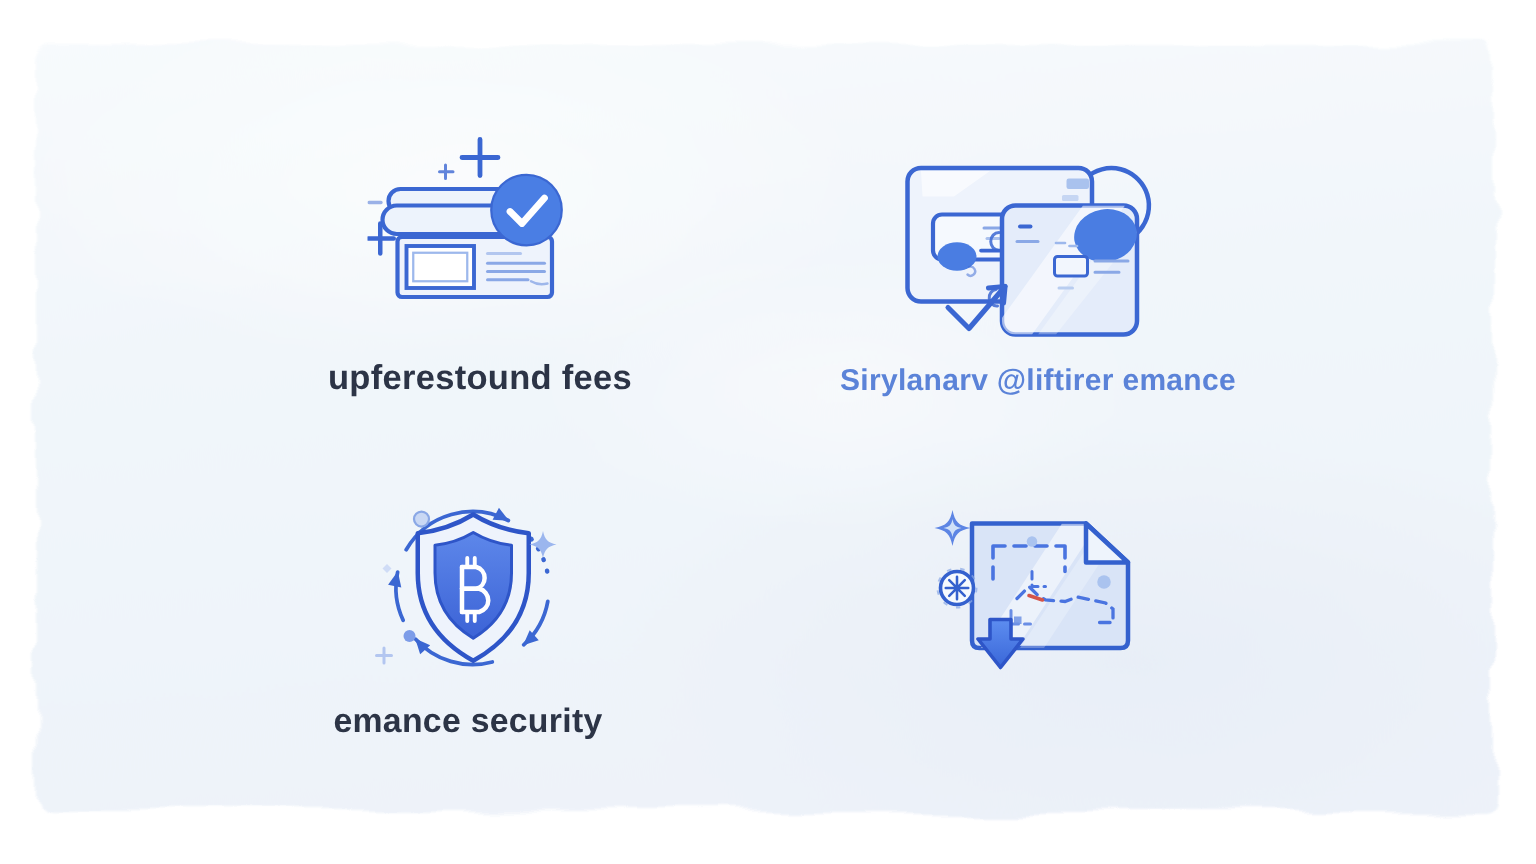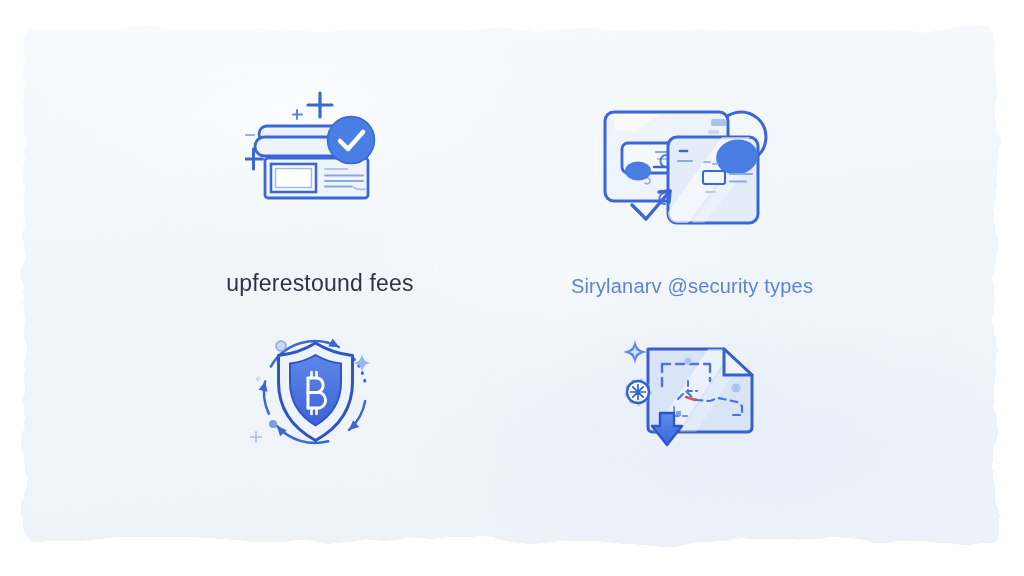--- a/index.html
+++ b/index.html
@@ -23,21 +23,21 @@
       radial-gradient(500px 220px at 75% 80%, rgba(226,234,246,.5), rgba(255,255,255,0) 70%),
       radial-gradient(300px 140px at 55% 45%, rgba(255,255,255,.4), rgba(255,255,255,0) 70%);
   }
   .icon{position:absolute;}
   .icon1{left:245px;top:88px;width:133px;height:117px;}
   .icon2{left:600px;top:105px;width:175px;height:135px;}
   .icon3{left:248px;top:330px;width:135px;height:125px;}
   .icon4{left:618px;top:335px;width:150px;height:125px;}
   .caption{
     position:absolute;transform:translateX(-50%);
-    white-space:nowrap;letter-spacing:.2px;font-weight:400;margin-top:32px;
+    white-space:nowrap;letter-spacing:.2px;font-weight:700;
   }
   .cap1{left:320px;top:238px;font-size:23px;}
   .cap2{left:692px;top:243px;font-size:20px;}
   .cap3{left:312px;top:468px;font-size:22.5px;}
   .cap4{left:698px;top:468px;font-size:22px;}
   .svgdefs{position:absolute;width:0;height:0;}
 </style>
 </head>
 <body>
 
@@ -194,15 +194,16 @@
       <circle cx="20" cy="57" r="1.8" fill="#3461ce"></circle>
     </g>
     <g>
       <path d="M17,5 C18.6,13 21,15.4 29,17 C21,18.6 18.6,21 17,29 C15.4,21 13,18.6 5,17 C13,15.4 15.4,13 17,5 Z" fill="#5d85e4"></path>
       <path d="M17,11 C17.9,15.2 19,16.2 23,17 C19,17.8 17.9,18.8 17,23 C16.1,18.8 15,17.8 11,17 C15,16.2 16.1,15.2 17,11 Z" fill="#cfe0f8"></path>
     </g>
     <path d="M42,78 h14 v13 h8 L49,110 L34,91 h8 Z" fill="url(#arrow-grad)" stroke="#2e55c8" stroke-width="2.4" stroke-linejoin="round"></path>
   </svg>
 
   <div class="caption cap1" style="color: rgb(44, 52, 70);">upferestound fees</div>
-  <div class="caption cap2" style="color: rgb(91, 131, 216);">Sirylanarv @security types</div>
+  <div class="caption cap2" style="color: rgb(91, 131, 216);">Sirylanarv @liftirer emance</div>
+  <div class="caption cap3" style="color: rgb(44, 52, 70);">emance security</div>
 
 </div>
 
 </body></html>

